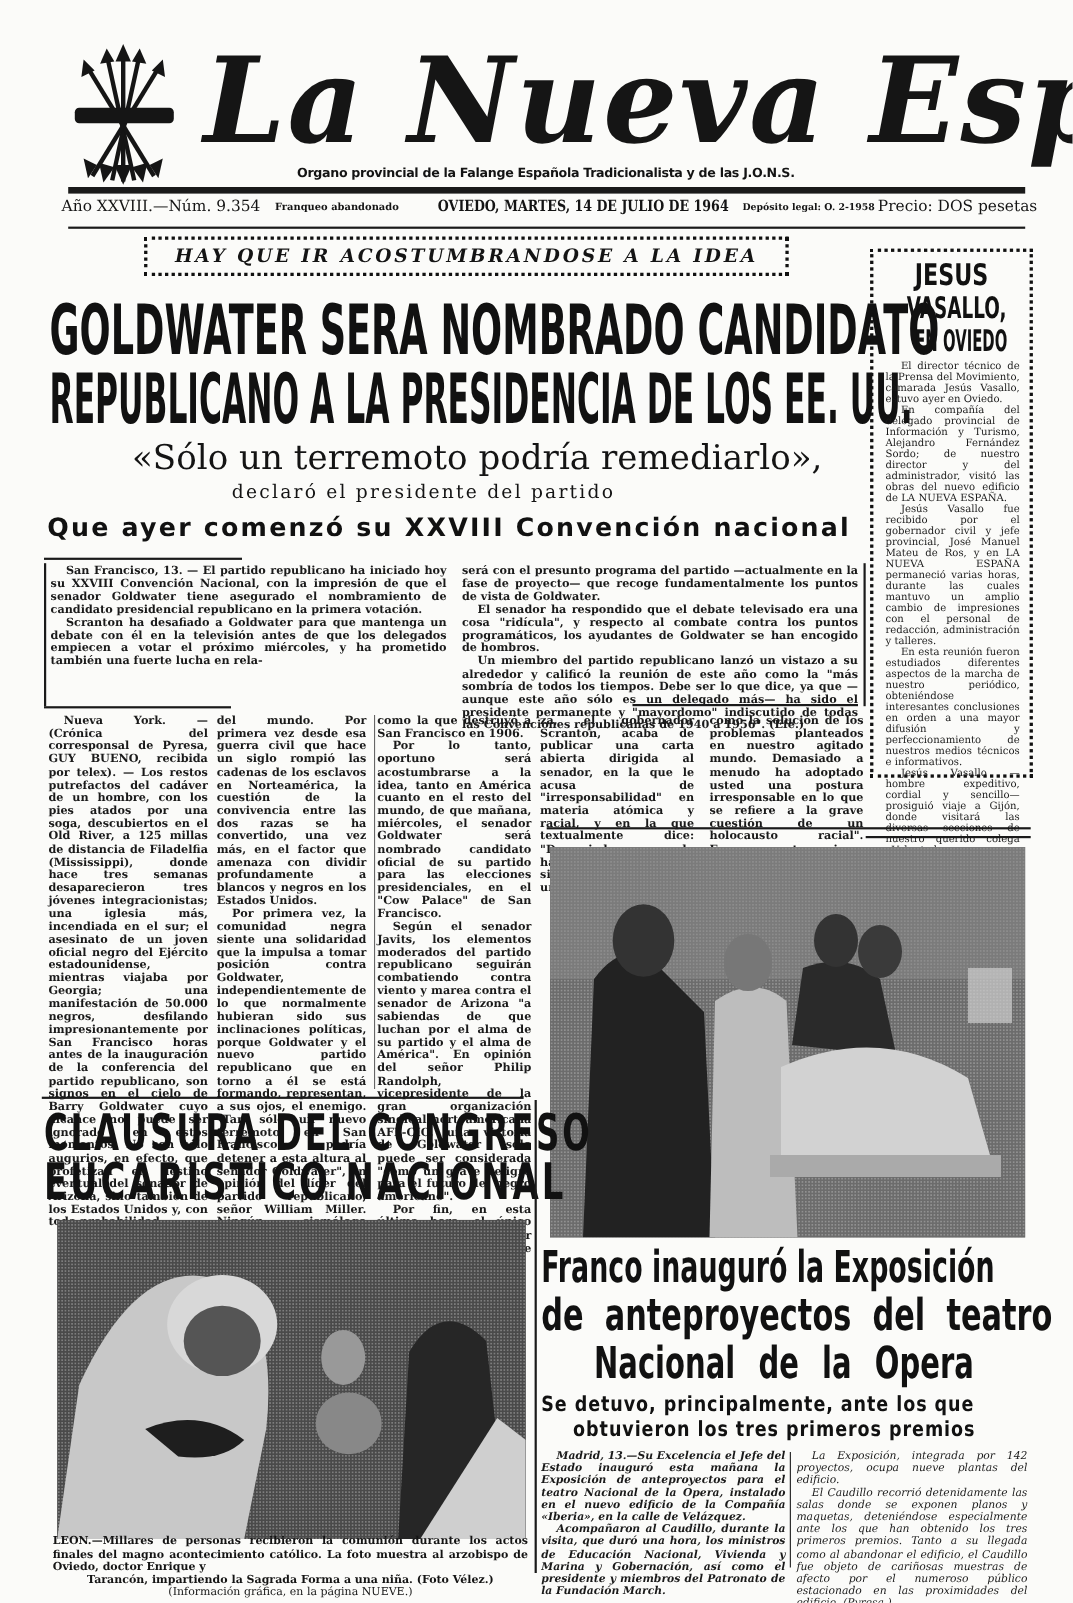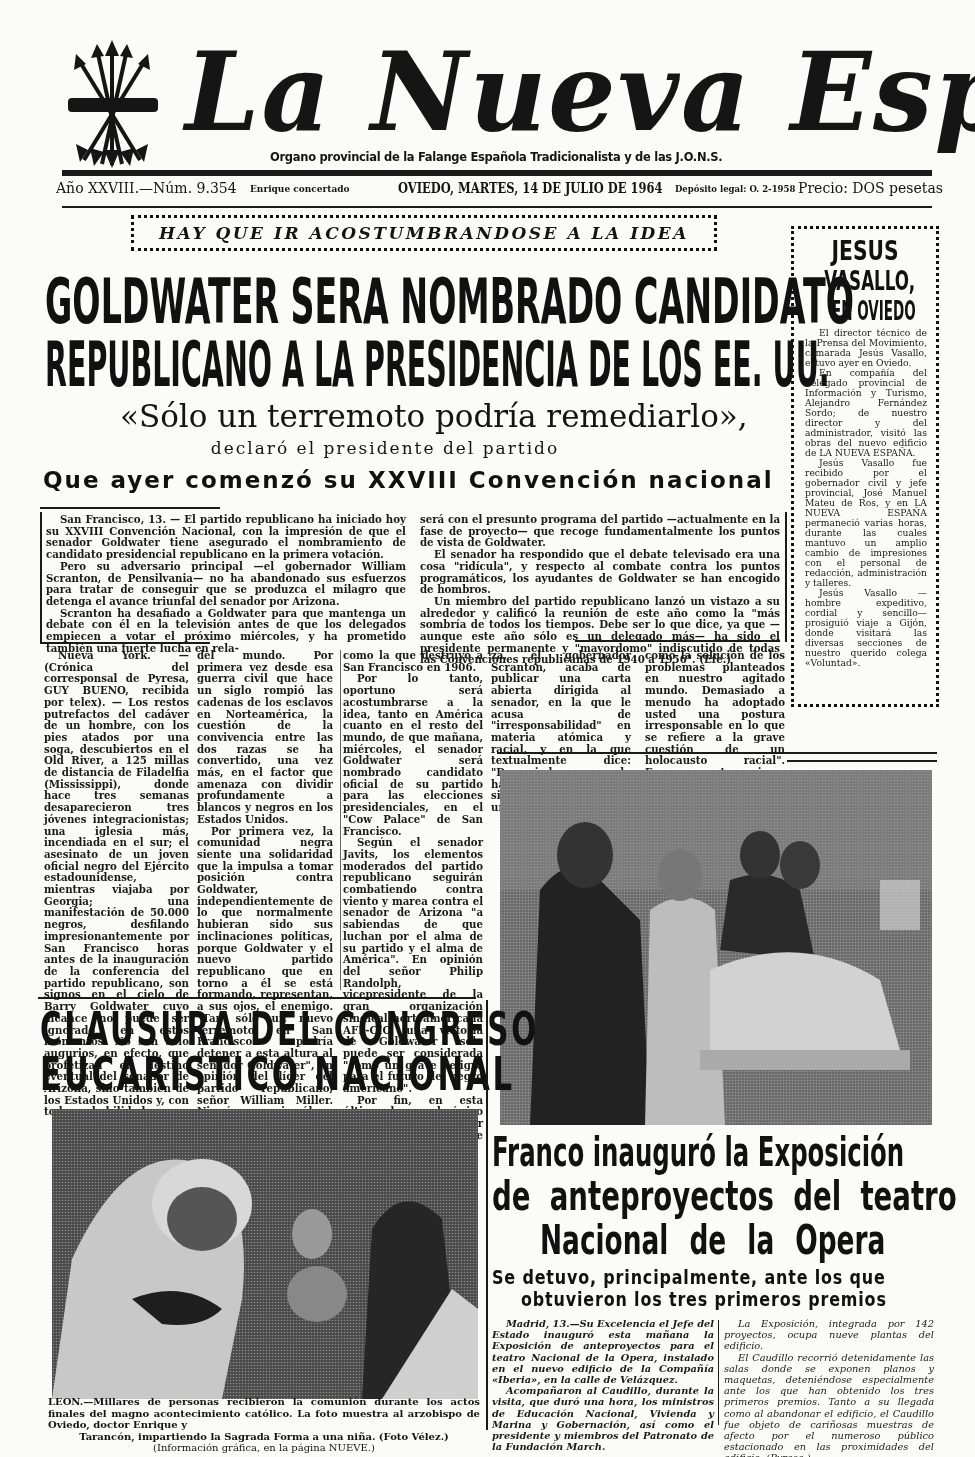--- a/index.html
+++ b/index.html
@@ -48,21 +48,21 @@
       <polygon points="88,104 84,122 76,110"></polygon>
     </g>
   </svg>
 </div>
 <div class="abs masthead-title">La Nueva España</div>
 <div class="abs subtitle">Organo provincial de la Falange Española Tradicionalista y de las J.O.N.S.</div>
 
 <div class="rule" style="left:62px; top:170px; width:870px; height:6px;"></div>
 
 <div class="abs infobar" style="left:56px;">Año XXVIII.—Núm. 9.354</div>
-<div class="abs infobar" style="left:250px; font-size:9px; font-weight:bold; top:184px;">Enrique concertado</div>
+<div class="abs infobar" style="left:250px; font-size:9px; font-weight:bold; top:184px;">Franqueo abandonado</div>
 <div class="abs infobar" style="left:398px; font-size:14px; font-weight:bold; transform:scaleX(0.82); transform-origin:left;">OVIEDO, MARTES, 14 DE JULIO DE 1964</div>
 <div class="abs infobar" style="left:675px; font-size:8.5px; font-weight:bold; top:184px;">Depósito legal: O. 2-1958</div>
 <div class="abs infobar" style="left:798px; font-size:14px;">Precio: DOS pesetas</div>
 
 <div class="rule" style="left:62px; top:206px; width:870px; height:2px;"></div>
 
 <div class="abs kicker-box">
   <div class="kicker">HAY QUE IR ACOSTUMBRANDOSE A LA IDEA</div>
 </div>
 
@@ -70,21 +70,20 @@
 <div class="abs headline" style="left:45px; top:331px; font-size:60px; line-height:62px; transform:scaleX(0.475) scaleY(1.05);">REPUBLICANO A LA PRESIDENCIA DE LOS EE. UU.</div>
 
 <div class="abs deck" style="left:120px; top:402px; width:530px; font-size:31px; line-height:28px;">«Sólo un terremoto podría remediarlo»,</div>
 <div class="abs deck" style="left:120px; top:434px; width:530px; font-size:17px; line-height:28px; letter-spacing:2px;">declaró el presidente del partido</div>
 <div class="abs headline" style="left:43px; top:466px; font-size:23px; line-height:28px; letter-spacing:2px;">Que ayer comenzó su XXVIII Convención nacional</div>
 
 <div class="rule" style="left:40px; top:507px; width:180px; height:2px;"></div>
 <div class="rule" style="left:40px; top:512px; width:2px; height:130px;"></div>
 <div class="abs body-text body-bold" style="left:46px; top:514px; width:360px;">
   <p>San Francisco, 13. — El partido republicano ha iniciado hoy su XXVIII Convención Nacional, con la impresión de que el senador Goldwater tiene asegurado el nombramiento de candidato presidencial republicano en la primera votación.</p>
-  <p>Pero su adversario principal —el gobernador William Scranton, de Pensilvania— no ha abandonado sus esfuerzos para tratar de conseguir que se produzca el milagro que detenga el avance triunfal del senador por Arizona.</p>
   <p>Scranton ha desafiado a Goldwater para que mantenga un debate con él en la televisión antes de que los delegados empiecen a votar el próximo miércoles, y ha prometido también una fuerte lucha en rela-</p>
 </div>
 <div class="abs body-text body-bold" style="left:420px; top:514px; width:360px;">
   <p style="text-indent:0">será con el presunto programa del partido —actualmente en la fase de proyecto— que recoge fundamentalmente los puntos de vista de Goldwater.</p>
   <p>El senador ha respondido que el debate televisado era una cosa "ridícula", y respecto al combate contra los puntos programáticos, los ayudantes de Goldwater se han encogido de hombros.</p>
   <p>Un miembro del partido republicano lanzó un vistazo a su alrededor y calificó la reunión de este año como la "más sombría de todos los tiempos. Debe ser lo que dice, ya que —aunque este año sólo es un delegado más— ha sido el presidente permanente y "mayordomo" indiscutido de todas las Convenciones republicanas de 1940 a 1956". (Efe.)</p>
 </div>
 <div class="rule" style="left:785px; top:512px; width:2px; height:130px;"></div>
 <div class="rule" style="left:40px; top:642px; width:170px; height:2px;"></div>
 <div class="rule" style="left:575px; top:640px; width:205px; height:2px;"></div>
@@ -114,20 +113,21 @@
 <div class="rule" style="left:497px; top:752px; width:440px; height:2px;"></div>
 
 <div class="abs sidebar-box"></div>
 <div class="abs headline" style="left:815px; top:236px; width:100px; text-align:center; font-size:27px; line-height:30px; transform:scaleX(0.75); transform-origin:center top;">JESUS</div>
 <div class="abs headline" style="left:800px; top:266px; width:128px; text-align:center; font-size:27px; line-height:30px; transform:scaleX(0.62); transform-origin:center top;">VASALLO,</div>
 <div class="abs headline" style="left:800px; top:296px; width:128px; text-align:center; font-size:27px; line-height:30px; transform:scaleX(0.5); transform-origin:center top;">EN OVIEDO</div>
 <div class="abs body-text" style="left:805px; top:328px; width:122px; font-size:9.2px; line-height:10px;">
   <p>El director técnico de la Prensa del Movimiento, camarada Jesús Vasallo, estuvo ayer en Oviedo.</p>
   <p>En compañía del delegado provincial de Información y Turismo, Alejandro Fernández Sordo; de nuestro director y del administrador, visitó las obras del nuevo edificio de LA NUEVA ESPAÑA.</p>
   <p>Jesús Vasallo fue recibido por el gobernador civil y jefe provincial, José Manuel Mateu de Ros, y en LA NUEVA ESPAÑA permaneció varias horas, durante las cuales mantuvo un amplio cambio de impresiones con el personal de redacción, administración y talleres.</p>
+  <p>En esta reunión fueron estudiados diferentes aspectos de la marcha de nuestro periódico, obteniéndose interesantes conclusiones en orden a una mayor difusión y perfeccionamiento de nuestros medios técnicos e informativos.</p>
   <p>Jesús Vasallo —hombre expeditivo, cordial y sencillo— prosiguió viaje a Gijón, donde visitará las diversas secciones de nuestro querido colega «Voluntad».</p>
 </div>
 <div class="rule" style="left:787px; top:760px; width:150px; height:2px;"></div>
 
 <div class="abs photo" style="left:500px; top:770px; width:432px; height:355px;">
   <svg width="432" height="355" viewBox="0 0 432 355">
     <defs>
       <pattern id="dots1" width="3" height="3" patternUnits="userSpaceOnUse">
         <rect width="3" height="3" fill="#6c6c6c"></rect>
           <circle cx="1.5" cy="1.5" r="0.8" fill="#9a9a9a"></circle>

